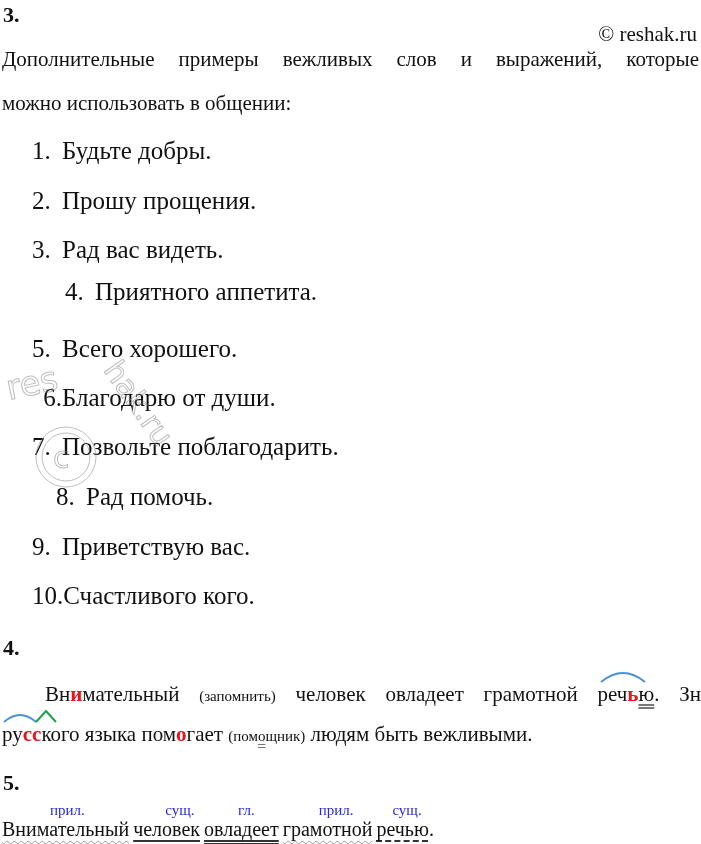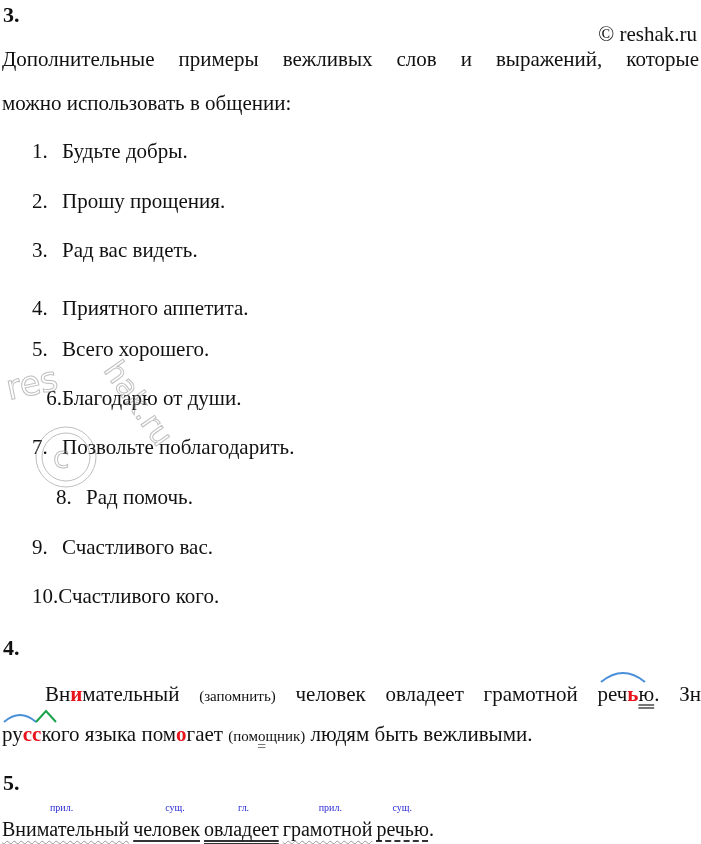--- a/index.html
+++ b/index.html
@@ -3,52 +3,52 @@
 <meta charset="utf-8">
 <style>
   html, body { margin:0; padding:0; background:#ffffff; }
   body { width:701px; height:844px; position:relative; overflow:hidden;
          font-family:"Liberation Serif", "DejaVu Serif", serif; color:#111; }
   .abs { position:absolute; }
   .hdr { font-weight:bold; font-size:22px; }
   .txt { font-size:21px; line-height:24px; white-space:nowrap; }
   .justify { width:697px; text-align:justify; text-align-last:justify; }
   .copy { right:4px; top:2px; font-size:21px;margin-top:20px; }
-  .list-item { left:32px; font-size:21px; }
+  .list-item { left:32px; font-size:25px; }
   .list-num { display:inline-block; width:30px; }
   .list-num.wide { width:auto; }
   .red { color:#e8141c; font-weight:bold; }
   .small { font-size:15px; }
   .dbl { text-decoration: underline double #777; text-underline-offset:3px; }
-  .pos { position:absolute; font-size:10px; color:#2a2ad8; top:-16px; }
+  .pos { position:absolute; font-size:15px; color:#2a2ad8; top:-16px; }
   .w5 { position:relative; display:inline-block; font-size:20px; }
   .u-wave { text-decoration: underline wavy #999; text-underline-offset:4px; text-decoration-thickness:1px; }
   .u-solid { text-decoration: underline solid #333; text-underline-offset:4px; }
   .u-double { text-decoration: underline double #333; text-underline-offset:4px; }
   .u-dash { text-decoration: underline dashed #333; text-underline-offset:4px; }
   .watermark { left:6px; top:352px; width:170px; height:140px; opacity:0.55; pointer-events:none; }
 </style>
 </head>
 <body>
 
 <div class="abs hdr" style="left:3px; top:2px;">3.</div>
 <div class="abs copy">© reshak.ru</div>
 
 <div class="abs txt justify" style="left:2px; top:47px;">Дополнительные примеры вежливых слов и выражений, которые</div>
 <div class="abs txt" style="left:2px; top:91px;">можно использовать в общении:</div>
 
 <div class="abs txt list-item" style="top:139px;"><span class="list-num">1.</span><span>Будьте добры.</span></div>
 <div class="abs txt list-item" style="top:189px;"><span class="list-num">2.</span><span>Прошу прощения.</span></div>
 <div class="abs txt list-item" style="top:238px;"><span class="list-num">3.</span><span>Рад вас видеть.</span></div>
-<div class="abs txt list-item" style="top:296px;"><span class="list-num">4.</span><span>Приятного аппетита.</span></div>
+<div class="abs txt list-item" style="top:280px;margin-left:33px;"><span class="list-num">4.</span><span>Приятного аппетита.</span></div>
 <div class="abs txt list-item" style="top:337px;"><span class="list-num">5.</span><span>Всего хорошего.</span></div>
 <div class="abs txt list-item" style="top:386px;text-align:right;"><span class="list-num">6.</span><span>Благодарю от души.</span></div>
 <div class="abs txt list-item" style="top:435px;"><span class="list-num">7.</span><span>Позвольте поблагодарить.</span></div>
 <div class="abs txt list-item" style="top:485px;margin-left:24px;"><span class="list-num">8.</span><span>Рад помочь.</span></div>
-<div class="abs txt list-item" style="top:535px;"><span class="list-num">9.</span><span>Счастливого вас.</span></div>
+<div class="abs txt list-item" style="top:535px;"><span class="list-num">9.</span><span>Приветствую вас.</span></div>
 <div class="abs txt list-item" style="top:584px;"><span class="list-num wide">10.</span><span>Счастливого кого.</span></div>
 
 <svg class="abs watermark" viewBox="0 0 170 140">
   <text x="0" y="40" font-family="DejaVu Sans, sans-serif" font-size="34" fill="none" stroke="#888" stroke-width="1" transform="rotate(-12 40 30)">res</text>
   <text x="80" y="30" font-family="DejaVu Sans, sans-serif" font-size="30" fill="none" stroke="#888" stroke-width="1" transform="rotate(55 100 40)">hak.ru</text>
   <circle cx="60" cy="105" r="30" fill="none" stroke="#888" stroke-width="1"></circle>
   <circle cx="60" cy="105" r="24" fill="none" stroke="#888" stroke-width="1"></circle>
   <text x="47" y="116" font-family="DejaVu Sans, sans-serif" font-size="30" fill="none" stroke="#888" stroke-width="1">c</text>
 </svg>
 

